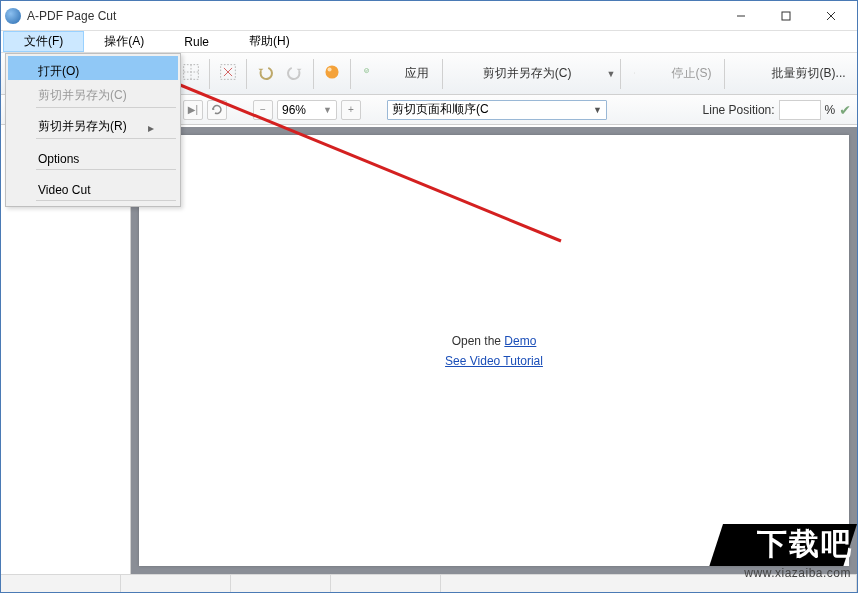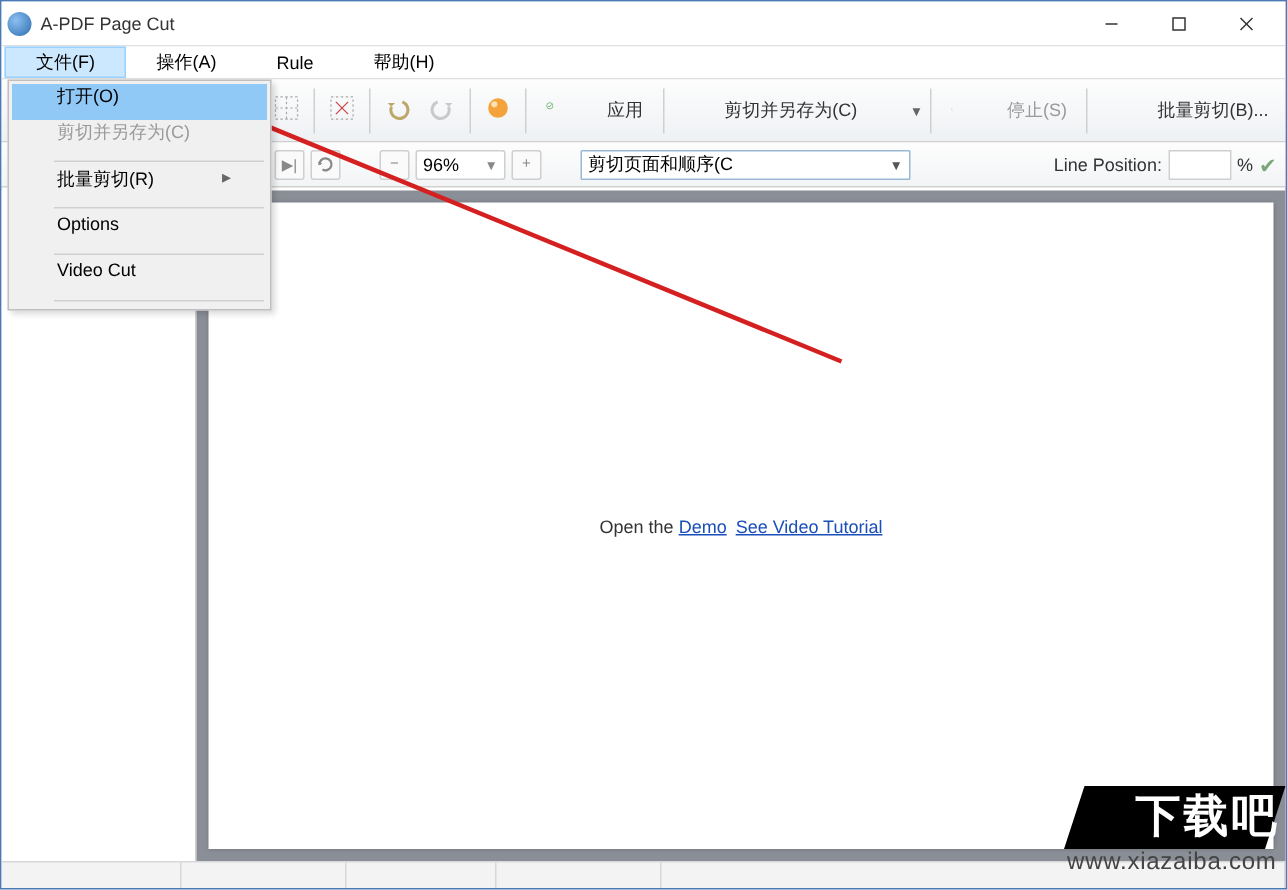--- a/index.html
+++ b/index.html
@@ -10,21 +10,21 @@
   .titlebar .title { flex: 1; color: #333; }
   .winbtns { display: flex; }
   .winbtn { width: 45px; height: 28px; display: flex; align-items: center; justify-content: center; color: #333; }
   .winbtn svg { width: 10px; height: 10px; }
   
   .menubar { height: 22px; display: flex; align-items: stretch; padding: 0 2px; border-bottom: 1px solid #e0e0e0; background: #fff; }
   .menuitem { padding: 0 20px; display: flex; align-items: center; position: relative; }
   .menuitem.active { background: #cce8ff; border: 1px solid #99d1ff; }
   
   .dropdown { position: absolute; top: 52px; left: 4px; width: 176px; background: #f0f0f0; border: 1px solid #bfbfbf; box-shadow: 2px 2px 4px rgba(0,0,0,0.15); z-index: 100; padding: 2px; }
-  .ddrow { height: 24px; display: flex; align-items: flex-start; padding: 0 24px 0 30px; position: relative; }
+  .ddrow { height: 24px; display: flex; align-items: flex-end; padding: 0 24px 0 30px; position: relative; }
   .ddrow.hl { background: #90c8f6; }
   .ddrow.disabled { color: #9a9a9a; }
   .ddsep { height: 1px; background: #d0d0d0; margin: 3px 2px 3px 28px; }
   
   .toolbar { height: 42px; background: linear-gradient(#fdfdfd,#eef1f4); border-bottom: 1px solid #d0d0d0; display: flex; align-items: center; padding: 0 4px; }
   .tbtn { min-width: 28px; height: 34px; display: flex; align-items: center; justify-content: center; padding: 0 4px; margin: 0 1px; border: 1px solid transparent; border-radius: 2px; gap: 32px; }
   .tbtn.wide { padding: 0 8px; }
   .tbtn .lbl { margin-left: 4px; color: #333; white-space: nowrap; }
   .tbtn.disabled .lbl { color: #9a9a9a; }
   .tsep { width: 1px; height: 30px; background: #d0d0d0; margin: 0 3px; }
@@ -37,32 +37,32 @@
   .combobox { width: 220px; height: 20px; border: 1px solid #9ab8d6; background: #fff; display: flex; align-items: center; padding: 0 4px; border-radius: 1px; }
   .combobox span.drop { margin-left: auto; color: #555; font-size: 9px; }
   .lplabel { color: #333; margin-left: 28px; }
   .lpinput { width: 42px; height: 20px; border: 1px solid #cfcfcf; background: #fff; }
   .pct { color: #333; }
   .check { color: #7aa77a; font-size: 14px; }
   
   .workarea { position: absolute; top: 126px; left: 0; right: 0; bottom: 18px; display: flex; }
   .sidecol { width: 130px; background: #fff; border-right: 1px solid #d0d0d0; }
   .canvaswrap { flex: 1; background: #8a8e96; padding: 8px; position: relative; }
-  .page { background: #fff; width: 100%; height: 100%; display: flex; flex-direction: row; align-items: center; justify-content: center; gap: 6px; box-shadow: 0 0 3px rgba(0,0,0,0.2); }
+  .page { background: #fff; width: 100%; height: 100%; display: flex; flex-direction: column; align-items: center; justify-content: center; gap: 6px; box-shadow: 0 0 3px rgba(0,0,0,0.2); }
   .openline { color: #333; }
   .openline a, .tutlink { color: #1a4eb8; text-decoration: underline; }
   
   .statusbar { position: absolute; bottom: 0; left: 0; right: 0; height: 18px; background: #f3f3f3; border-top: 1px solid #d8d8d8; display: flex; }
   .statuscell { border-right: 1px solid #d8d8d8; height: 100%; }
   
   .arrow-svg { position: absolute; top: 60px; left: 130px; width: 450px; height: 200px; z-index: 50; pointer-events: none; }
   
   .watermark { position: absolute; right: 0; bottom: 2px; width: 134px; height: 66px; z-index: 200; }
   .wm-bar { position: absolute; right: 0; top: 0; width: 134px; height: 42px; background: #000; transform: skewX(-18deg); transform-origin: top right; }
-  .wm-sub { position: absolute; right: 6px; top: 42px; color: #444; font-size: 16px; letter-spacing: 0.5px; }
+  .wm-sub { position: absolute; right: 6px; top: 42px; color: #444; font-size: 12px; letter-spacing: 0.5px; }
   .wm-txt { position: absolute; right: 4px; top: 0px; color: #fff; font-size: 30px; font-weight: bold; letter-spacing: 2px; }
 </style>
 </head>
 <body>
 
 <div class="titlebar">
   <span class="app-icon"></span>
   <span class="title">A-PDF Page Cut</span>
   <div class="winbtns">
     <div class="winbtn">
@@ -101,21 +101,21 @@
 
 <div class="dropdown">
   <div class="ddrow hl">
       <span>打开(O)</span>
     </div>
   <div class="ddrow disabled">
       <span>剪切并另存为(C)</span>
     </div>
   <div class="ddsep"></div>
   <div class="ddrow">
-      <span>批量剪切(R)</span>
+      <span>剪切并另存为(R)</span>
       <span style="margin-left:auto;color:#666">▸</span>
     </div>
   <div class="ddsep"></div>
   <div class="ddrow">
       <span>Options</span>
     </div>
   <div class="ddsep"></div>
   <div class="ddrow">
       <span>Video Cut</span>
     </div>

